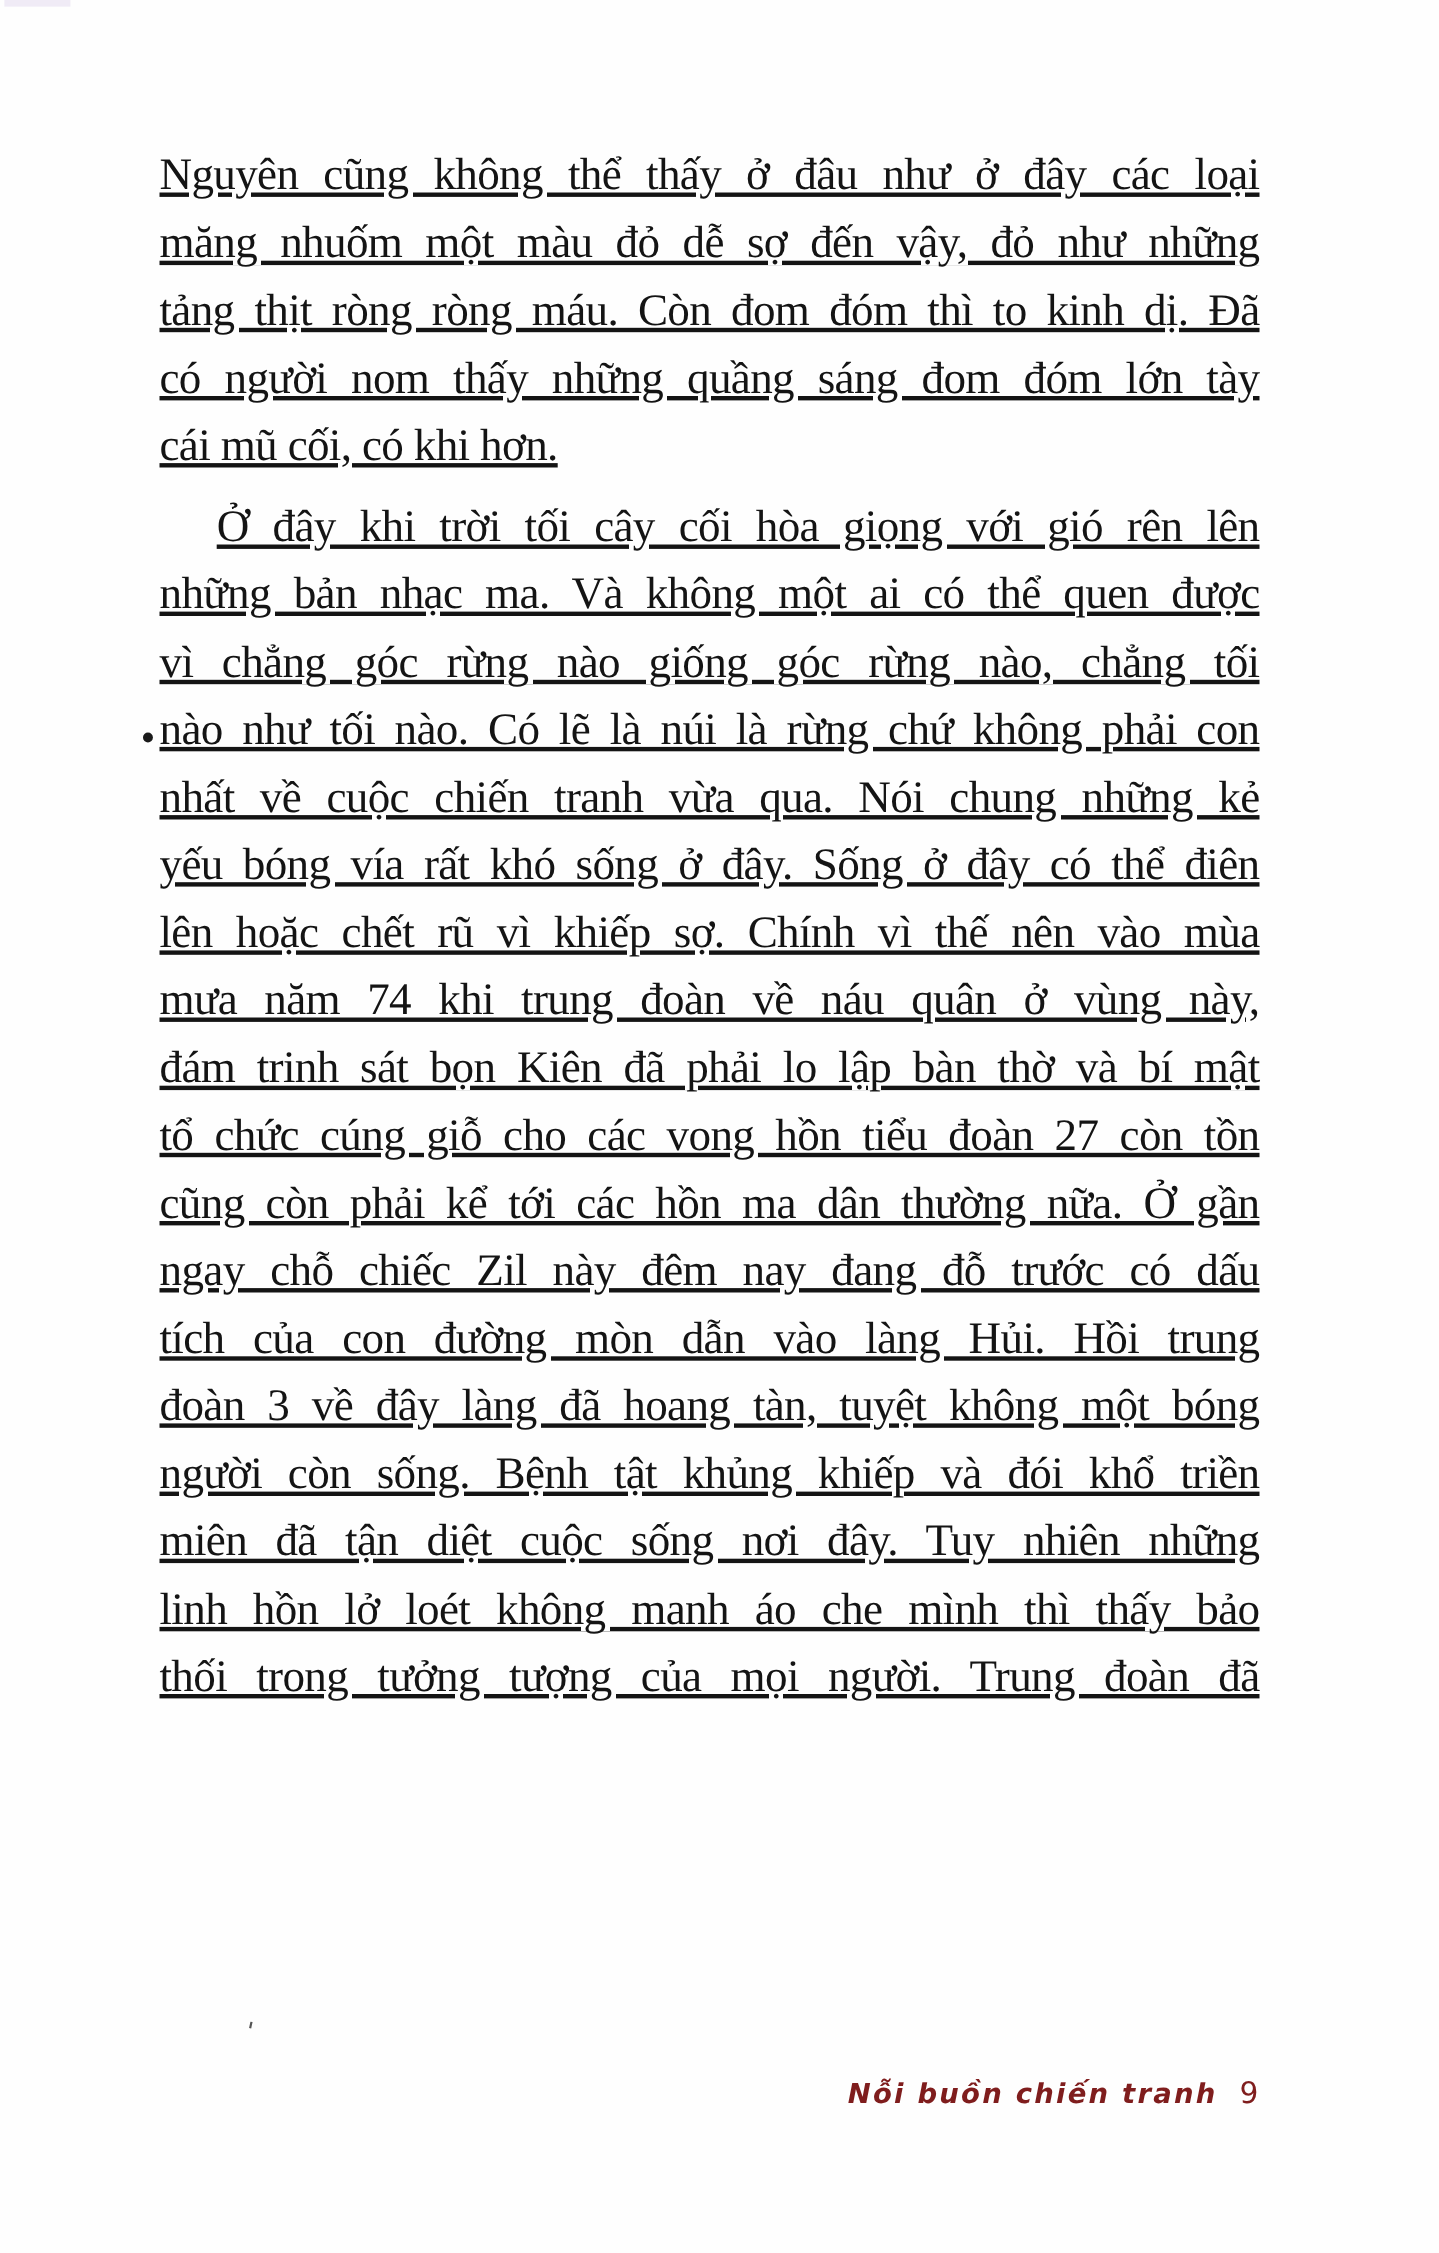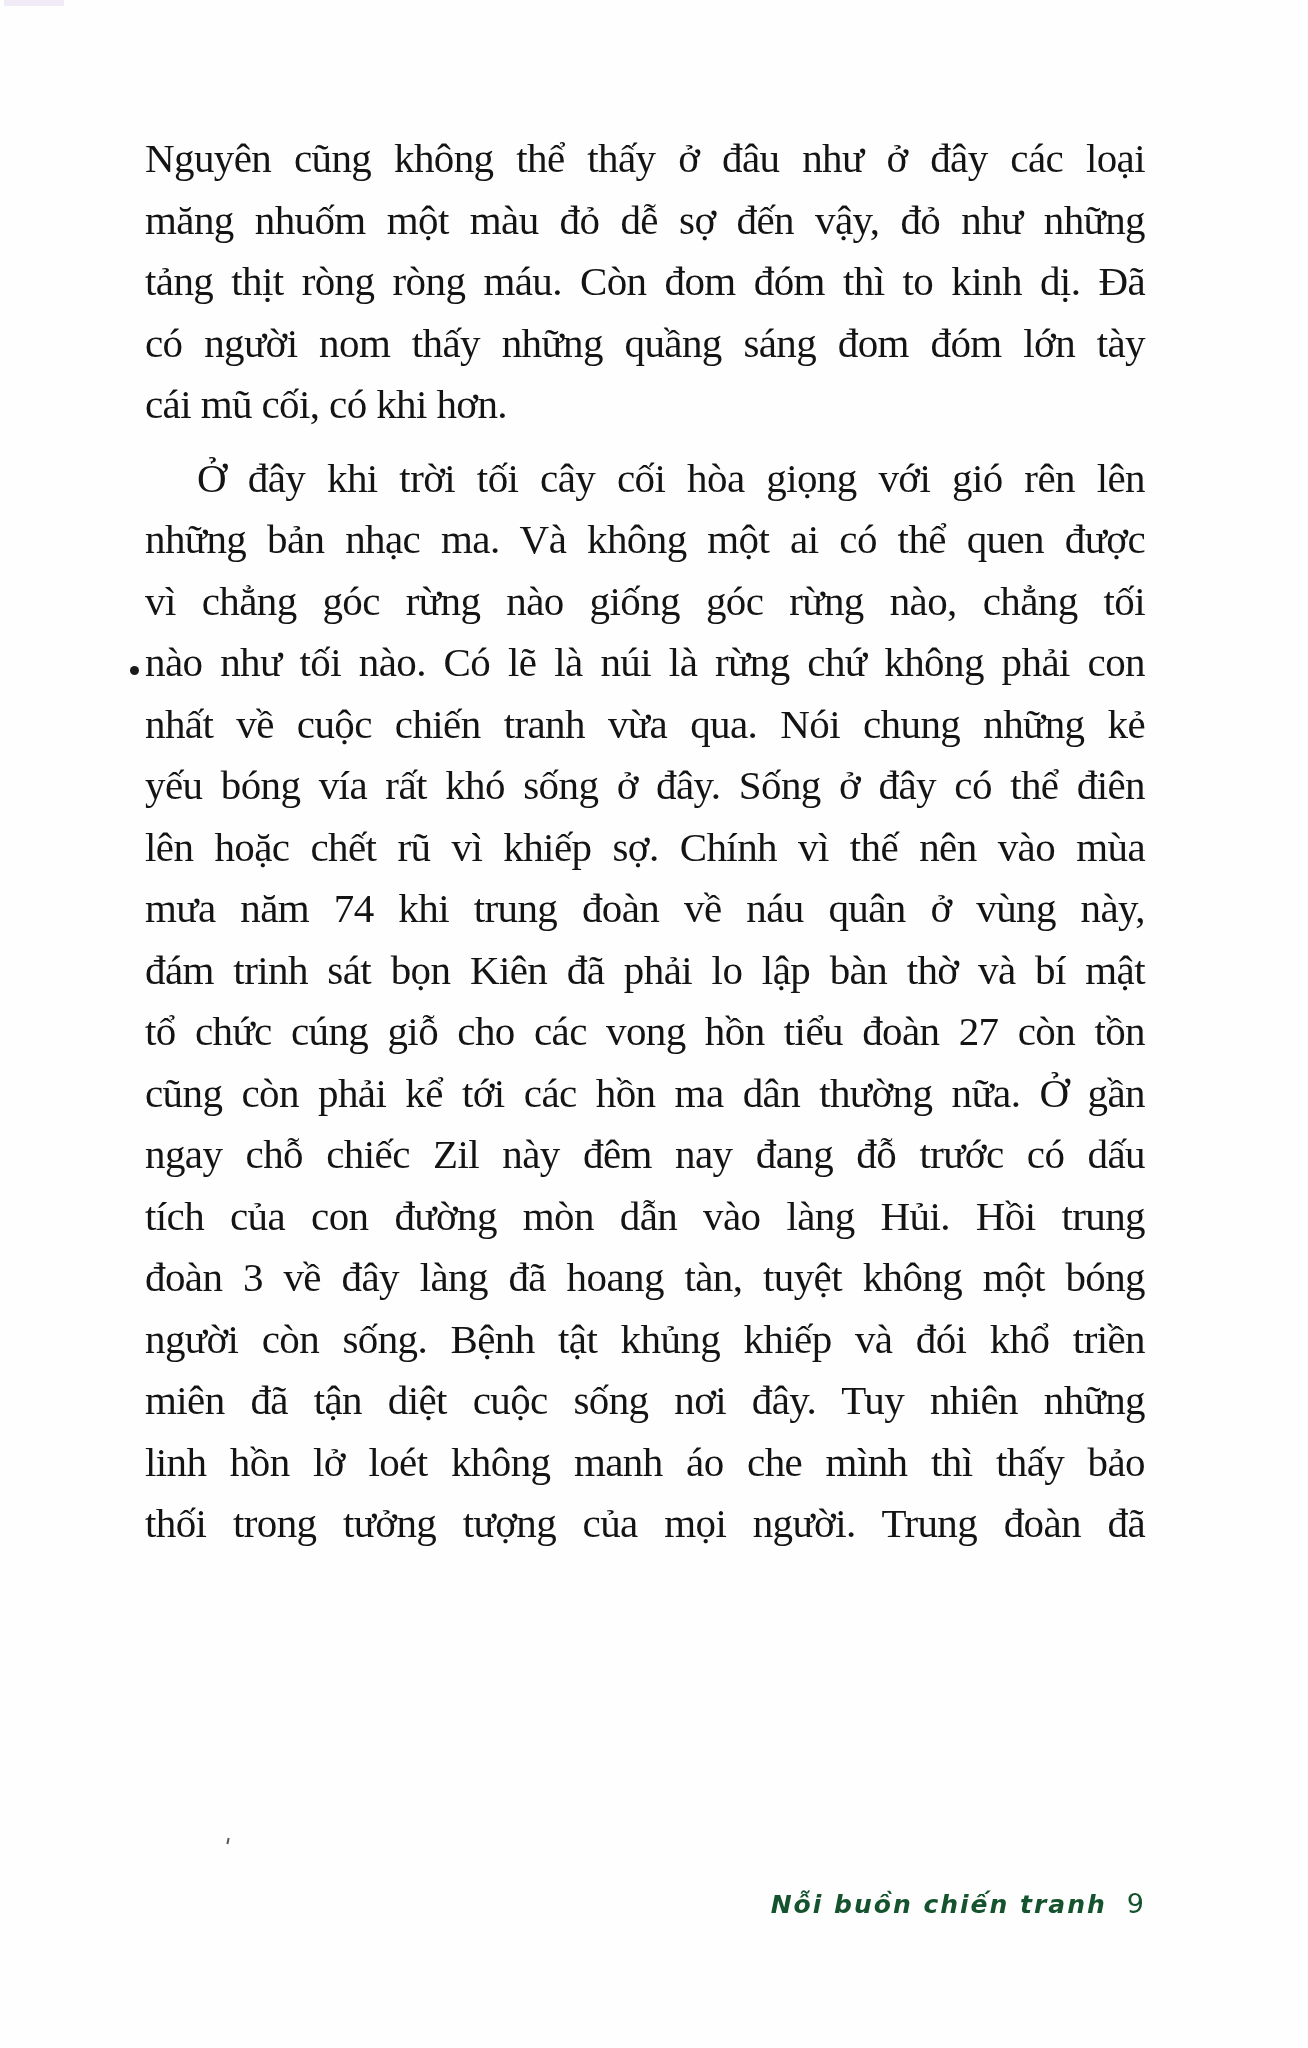--- a/index.html
+++ b/index.html
@@ -25,20 +25,21 @@
     }
     .page-body {
       position: absolute;
       left: 145px;
       top: 128px;
       width: 1000px;
       font-family: "Liberation Serif", "DejaVu Serif", serif;
       font-size: 41px;
       color: #141414;
       letter-spacing: -0.6px;
+      text-decoration: underline;
     }
     .line {
       display: block;
       height: 61.5px;
       line-height: 61.5px;
       white-space: nowrap;
       text-align: justify;
       text-align-last: justify;
     }
     .line.last {
@@ -69,21 +70,21 @@
       transform: rotate(12deg);
     }
     .footer {
       position: absolute;
       top: 1888px;
       right: 162px;
       font-family: "DejaVu Sans", sans-serif;
       font-size: 25px;
       font-style: italic;
       font-weight: bold;
-      color: #14532d;
+      color: #7f1d1d;
       letter-spacing: 2px;
       white-space: nowrap;
     }
     .footer .page-num {
       font-style: normal;
       font-weight: normal;
       font-family: "DejaVu Sans", sans-serif;
       margin-left: 20px;
       font-size: 27px;
     }

